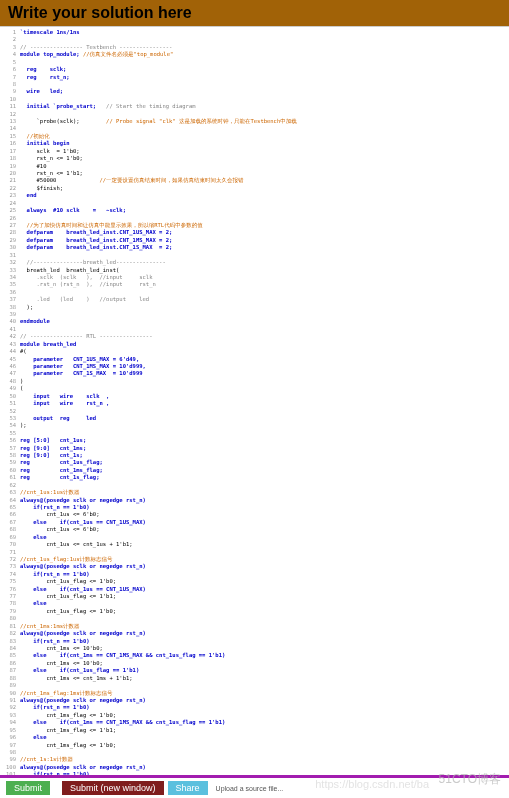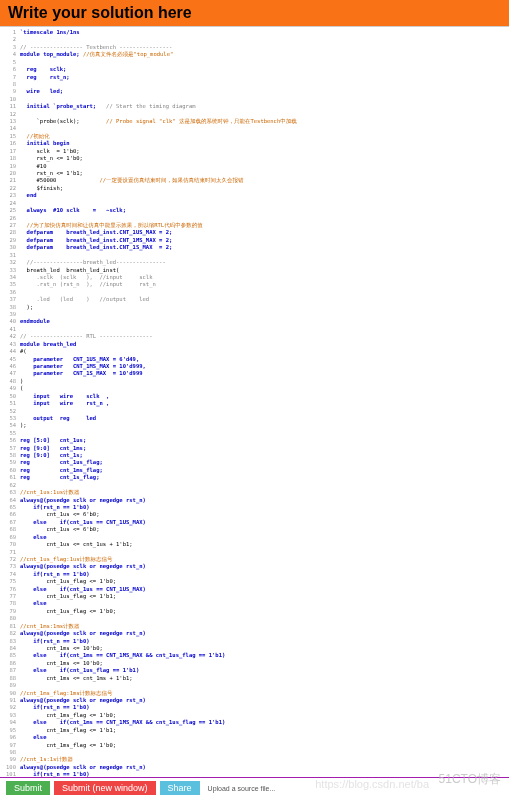--- a/index.html
+++ b/index.html
@@ -1,28 +1,28 @@
 <!DOCTYPE html>
 <html><head>
 <meta charset="utf-8">
 <style>
 * { margin: 0; padding: 0; box-sizing: border-box; }
 body { width: 509px; height: 798px; background: #fff; font-family: Arial, sans-serif; position: relative; overflow: hidden; }
-.title { font-size: 16px; font-weight: bold; padding: 4px 8px; background: #f97316; border-bottom: 1px solid #ccc; }
+.title { font-size: 16px; font-weight: bold; padding: 4px 8px; background: #a16207; border-bottom: 1px solid #ccc; }
 .editor { background: #fff; font-family: Consolas, monospace; font-size: 5.5px; line-height: 1.35; padding: 2px 0 0 0; height: 752px; overflow: hidden; }
 .line { display: flex; white-space: pre; }
 .ln { width: 20px; text-align: right; color: #999; padding-right: 4px; user-select: none; flex-shrink: 0; }
 .code { flex: 1; }
 .kw { color: #0000cc; font-weight: bold; }
 .com { color: #888; }
 .comzh { color: #cc6600; }
-.footer { position: absolute; bottom: 0; left: 0; right: 0; padding: 3px 6px; background: #fff; border-top: 1px solid #a21caf; display: flex; align-items: center; gap: 4px; }
+.footer { position: absolute; bottom: 0; left: 0; right: 0; padding: 3px 6px; background: #fff; border-top: 3px solid #a21caf; display: flex; align-items: center; gap: 4px; }
 .btn { padding: 2px 8px; font-size: 9px; color: #fff; border: none; cursor: pointer; }
 .btn-submit { background: #4CAF50; }
-.btn-submit2 { background: #ef4444; }
+.btn-submit2 { background: #7f1d1d; margin-left: 8px; }
 .btn-share { background: #5bc0de; padding-left: 8px; }
 .upload { font-size: 7px; color: #555; margin-left: 4px; }
 .watermark { position: absolute; bottom: 10px; right: 8px; font-size: 12px; color: rgba(180,180,180,0.7); pointer-events: none; margin-left: 24px; }
 .watermark2 { position: absolute; bottom: 8px; right: 80px; font-size: 11px; color: rgba(200,200,200,0.5); pointer-events: none; }
 </style>
 </head>
 <body>
 
 <div class="title">Write your solution here</div>
 

